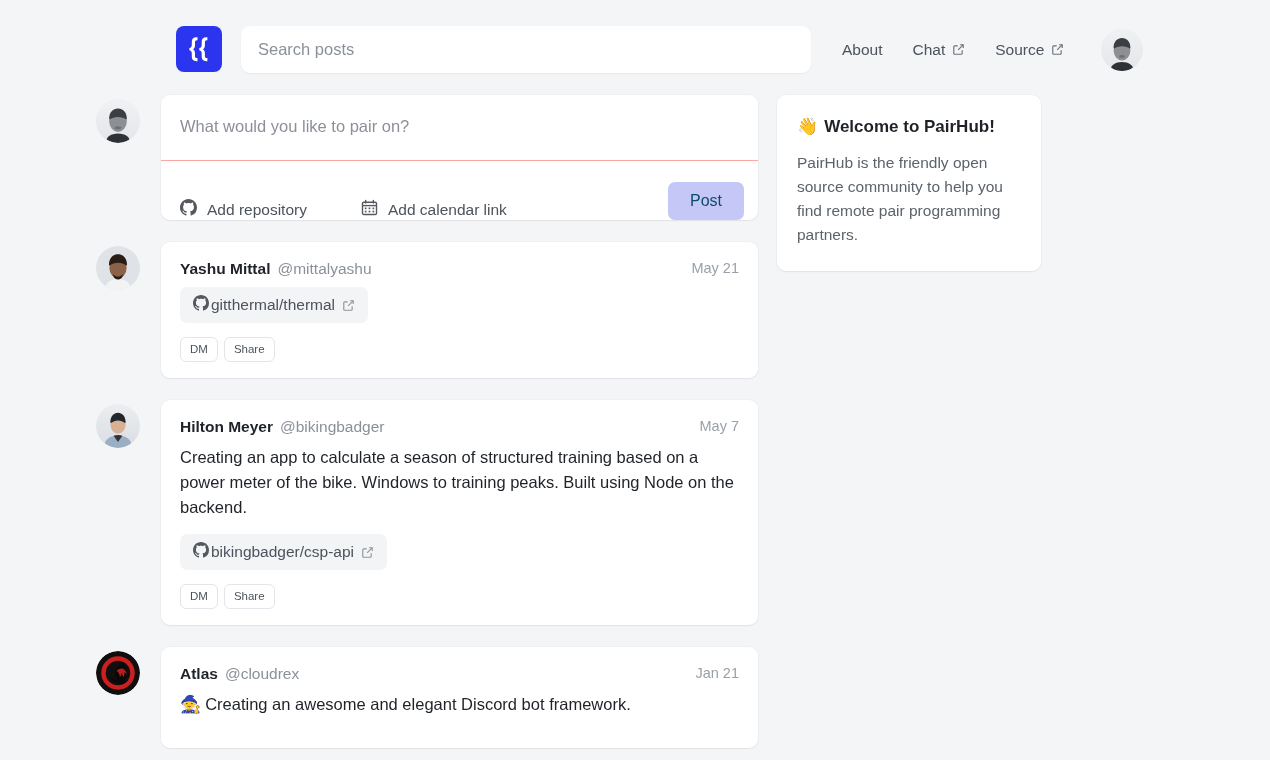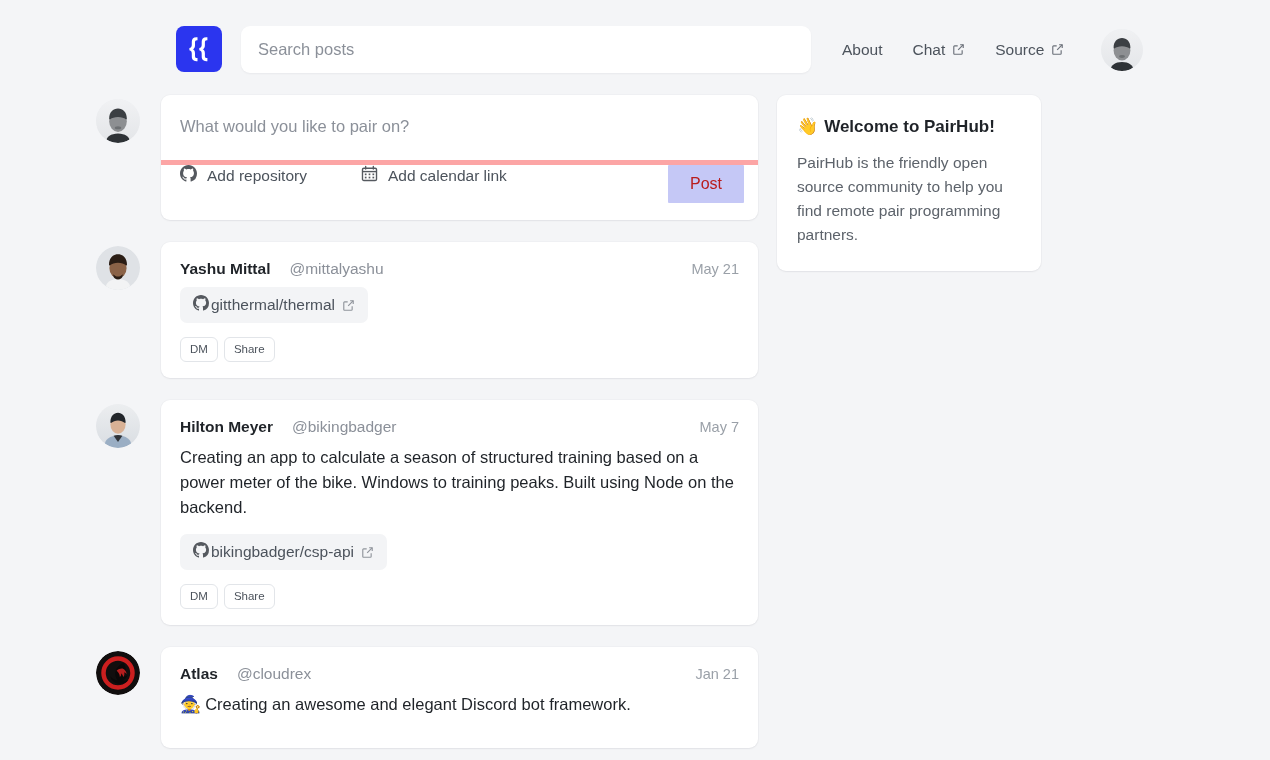--- a/index.html
+++ b/index.html
@@ -146,57 +146,56 @@
 
   .composer-text {
     padding: 22px 19px 24px 19px;
     font-size: 16.5px;
     color: #8b9099;
     min-height: 62px;
     cursor: text;
   }
 
   .composer-bar {
-    border-top: 5px solid #fca5a5;
+    border-top: 1px solid #fca5a5;
     height: 60px;
     display: flex;
-    align-items: flex-start;
+    align-items: flex-end;
     padding: 0 14px 0 19px;
   }
   .composer-action {
     display: inline-flex;
     align-items: center;
     gap: 10px;
     font-size: 15.5px;
     color: #4c535c;
     cursor: pointer;
   }
   .composer-action.second { margin-left: 54px; }
   .composer-spacer { flex: 1 1 auto; }
 
   .post-btn {
     background: #c5c8f6;
-    color: #b91c1c;
+    color: #0c4a6e;
     border: none;
-    border-radius: 1px;
+    border-radius: 7px;
     font-family: "Liberation Sans", sans-serif;
     font-size: 16px;
     padding: 10px 22px;
     cursor: default;
     margin-left: 32px;
   }
 
   
   .post-card { padding: 18px 19px 16px 19px; }
 
   .post-head {
     display: flex;
-    align-items: center;
+    align-items: flex-start;
     margin-bottom: 9px;
-    gap: 12px;
   }
   .post-name {
     font-size: 15.5px;
     font-weight: bold;
     color: #1f2328;
   }
   .post-handle {
     font-size: 15.5px;
     color: #8b9099;
     margin-left: 7px;

